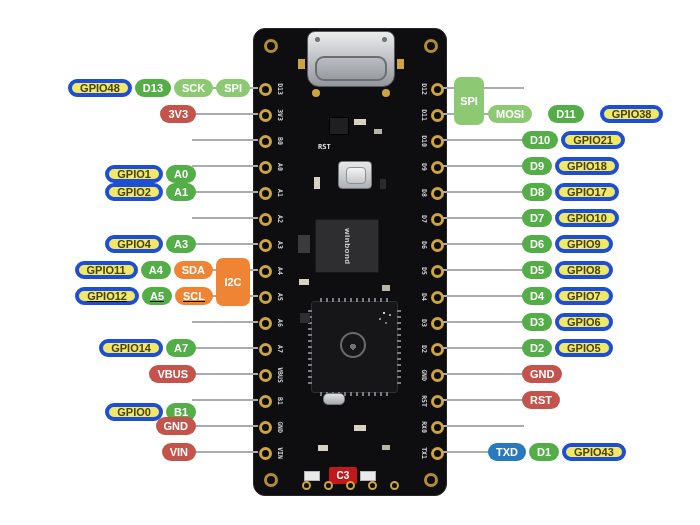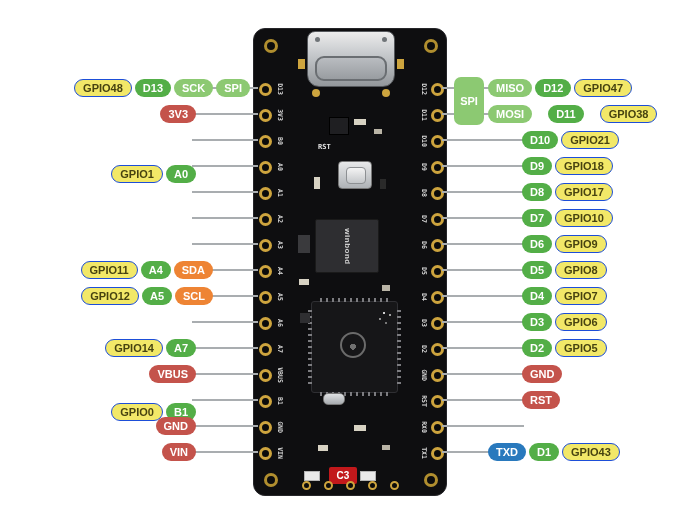--- a/index.html
+++ b/index.html
@@ -4,21 +4,21 @@
 <style>
   html,body{margin:0;padding:0;background:#fff;}
   .stage{position:relative;width:700px;height:525px;background:#ffffff;overflow:hidden;
          font-family:"Liberation Sans",sans-serif;}
 
   
   .pin-row{position:absolute;display:flex;gap:3px;height:20px;align-items:center;z-index:3;}
   .pill{display:inline-flex;align-items:center;justify-content:center;height:18px;padding:0 8px;
         border-radius:10px;font:bold 11px "Liberation Sans",sans-serif;color:#fff;white-space:nowrap;
         box-sizing:border-box;}
-  .pill-gpio{background:var(--c-gpio,#f2e868);color:var(--c-gpio_text,#474310);border:1px solid #1d4ed8;}
+  .pill-gpio{background:var(--c-gpio,#f2e868);color:var(--c-gpio_text,#474310);border:4px solid #1d4ed8;}
   .pill-digital{background:var(--c-digital,#53ae47);}
   .pill-bus{background:var(--c-bus,#8cc972);}
   .pill-power{background:var(--c-power,#c4534b);}
   .pill-i2c{background:var(--c-i2c,#ee8434);}
   .pill-uart{background:var(--c-uart,#2979bd);}
   .pin-line{position:absolute;height:2px;background:var(--c-line,#a9adb0);z-index:1;}
 
   .block{position:absolute;display:flex;align-items:center;justify-content:center;color:#fff;
          font:bold 11px "Liberation Sans",sans-serif;border-radius:7px;z-index:3;}
   #i2c-block{left:216px;top:258px;width:34px;height:48px;background:var(--c-i2c,#ee8434);}
@@ -217,30 +217,38 @@
       <div class="pin-row" style="top: 104px; right: 504px;">
         <span class="pill pill-power">3V3</span>
       </div>
       <div class="pin-line" style="left: 192px; width: 66px; top: 139px;"></div>
       <div class="pin-line" style="left: 192px; width: 66px; top: 165px;"></div>
       <div class="pin-row" style="top: 164px; right: 504px;">
         <span class="pill pill-gpio">GPIO1</span>
         <span class="pill pill-digital">A0</span>
       </div>
       <div class="pin-line" style="left: 192px; width: 66px; top: 191px;"></div>
+      <div class="pin-row" style="top: 182px; right: 504px;">
+        <span class="pill pill-gpio">GPIO2</span>
+        <span class="pill pill-digital">A1</span>
+      </div>
       <div class="pin-line" style="left: 192px; width: 66px; top: 217px;"></div>
       <div class="pin-line" style="left: 192px; width: 66px; top: 243px;"></div>
+      <div class="pin-row" style="top: 234px; right: 504px;">
+        <span class="pill pill-gpio">GPIO4</span>
+        <span class="pill pill-digital">A3</span>
+      </div>
       <div class="pin-line" style="left: 192px; width: 66px; top: 269px;"></div>
       <div class="pin-row" style="top: 260px; right: 487px;">
         <span class="pill pill-gpio">GPIO11</span>
         <span class="pill pill-digital">A4</span>
         <span class="pill pill-i2c">SDA</span>
       </div>
       <div class="pin-line" style="left: 192px; width: 66px; top: 295px;"></div>
-      <div class="pin-row" style="top: 286px; right: 487px;">
+      <div class="pin-row" style="top: 286px; right: 487px; text-decoration: underline;">
         <span class="pill pill-gpio">GPIO12</span>
         <span class="pill pill-digital">A5</span>
         <span class="pill pill-i2c">SCL</span>
       </div>
       <div class="pin-line" style="left: 192px; width: 66px; top: 321px;"></div>
       <div class="pin-line" style="left: 192px; width: 66px; top: 347px;"></div>
       <div class="pin-row" style="top: 338px; right: 504px;">
         <span class="pill pill-gpio">GPIO14</span>
         <span class="pill pill-digital">A7</span>
       </div>
@@ -257,25 +265,20 @@
       <div class="pin-row" style="top: 416px; right: 504px;">
         <span class="pill pill-power">GND</span>
       </div>
       <div class="pin-line" style="left: 192px; width: 66px; top: 451px;"></div>
       <div class="pin-row" style="top: 442px; right: 504px;">
         <span class="pill pill-power">VIN</span>
       </div>
     </div>
   <div id="right-pins" class="overlay">
       <div class="pin-line" style="left: 442px; width: 82px; top: 87px;"></div>
-      <div class="pin-row" style="top: 78px; left: 488px;">
-        <span class="pill pill-bus">MISO</span>
-        <span class="pill pill-digital">D12</span>
-        <span class="pill pill-gpio">GPIO47</span>
-      </div>
       <div class="pin-line" style="left: 442px; width: 82px; top: 113px;"></div>
       <div class="pin-row" style="top: 104px; left: 488px; gap: 16px;">
         <span class="pill pill-bus">MOSI</span>
         <span class="pill pill-digital">D11</span>
         <span class="pill pill-gpio">GPIO38</span>
       </div>
       <div class="pin-line" style="left: 442px; width: 82px; top: 139px;"></div>
       <div class="pin-row" style="top: 130px; left: 522px;">
         <span class="pill pill-digital">D10</span>
         <span class="pill pill-gpio">GPIO21</span>
@@ -330,17 +333,20 @@
       </div>
       <div class="pin-line" style="left: 442px; width: 82px; top: 425px;"></div>
       <div class="pin-line" style="left: 442px; width: 82px; top: 451px;"></div>
       <div class="pin-row" style="top: 442px; left: 488px;">
         <span class="pill pill-uart">TXD</span>
         <span class="pill pill-digital">D1</span>
         <span class="pill pill-gpio">GPIO43</span>
       </div>
     </div>
 
+  <div id="i2c-block" class="block">
+    <span>I2C</span>
+  </div>
   <div id="spi-block" class="block">
     <span>SPI</span>
   </div>
 
 </div>
 
 </body></html>

